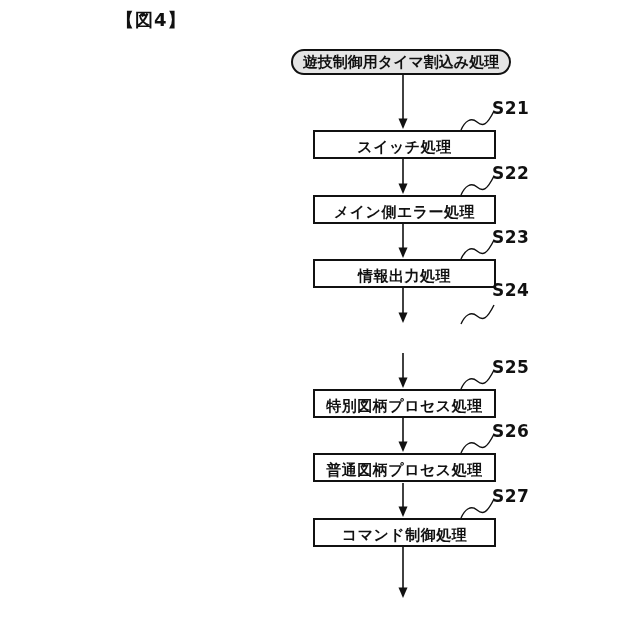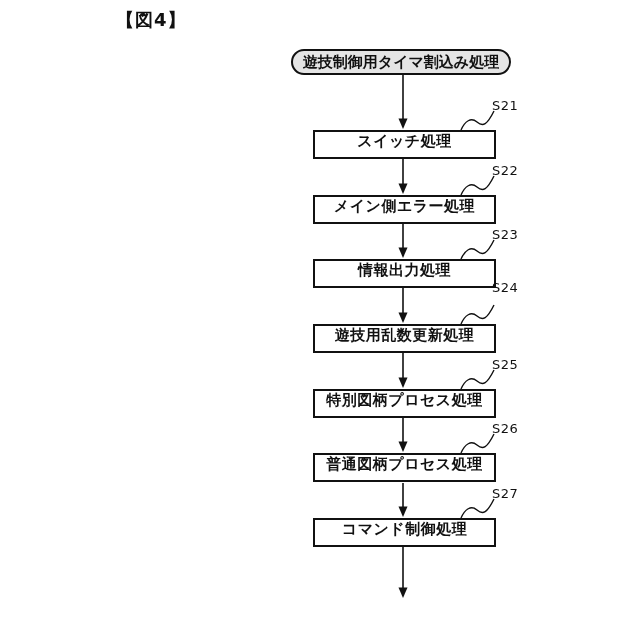--- a/index.html
+++ b/index.html
@@ -60,32 +60,32 @@
   }
   .step-box {
     position: absolute;
     left: 313px;
     width: 183px;
     height: 29px;
     box-sizing: border-box;
     border: 2.6px solid #111111;
     background: #ffffff;
     display: flex;
-    align-items: flex-start;
+    align-items: flex-end;
     justify-content: center;
     font-size: 15px;
     font-weight: 600;
     letter-spacing: 0.5px;
     white-space: nowrap;
   }
   .step-label {
     position: absolute;
     left: 492px;
-    font-size: 13px;
-    font-weight: 400;
+    font-size: 17px;
+    font-weight: 700;
     letter-spacing: 0.5px;
     white-space: nowrap;
   }
 </style>
 </head>
 <body>
 
 <div class="canvas">
 
   <div class="fig-title">【図4】</div>
@@ -144,23 +144,20 @@
 
   <div class="step-box" style="top:130px">
     <span>スイッチ処理</span>
   </div>
   <div class="step-box" style="top:195px">
     <span>メイン側エラー処理</span>
   </div>
   <div class="step-box" style="top:259px">
     <span>情報出力処理</span>
   </div>
-  <div class="step-box" style="top:324px">
-    <span>遊技用乱数更新処理</span>
-  </div>
   <div class="step-box" style="top:389px">
     <span>特別図柄プロセス処理</span>
   </div>
   <div class="step-box" style="top:453px">
     <span>普通図柄プロセス処理</span>
   </div>
   <div class="step-box" style="top:518px">
     <span>コマンド制御処理</span>
   </div>
 

